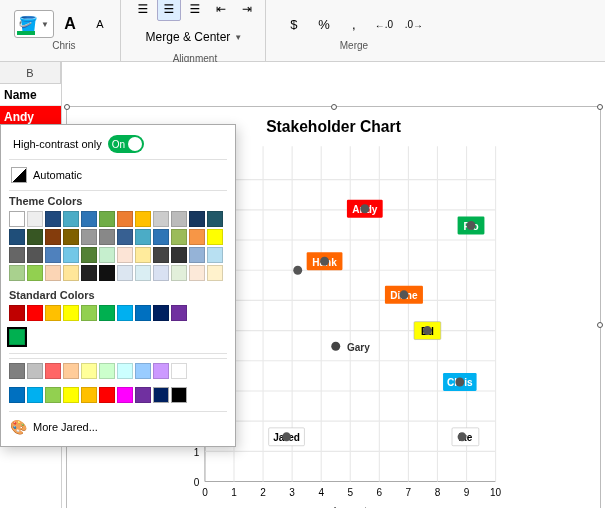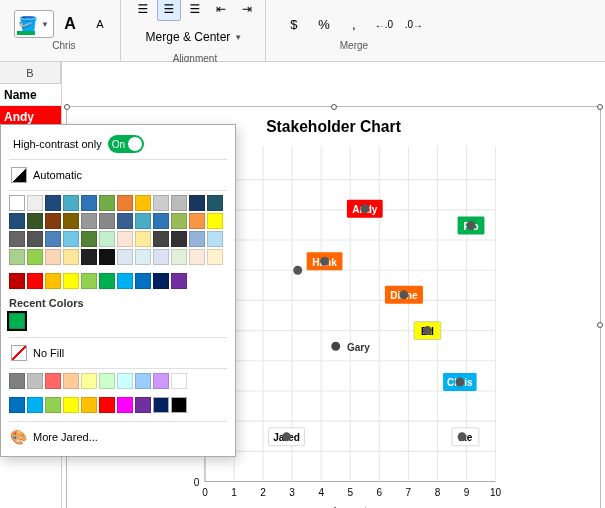--- a/index.html
+++ b/index.html
@@ -500,20 +500,21 @@
 
     <div class="cp-divider"></div>
 
     <div class="cp-no-fill">
       <div class="no-fill-icon" style="background:linear-gradient(135deg,#fff 50%,#000 50%);"></div>
       <span>Automatic</span>
     </div>
 
     <div class="cp-divider"></div>
 
+    <div class="cp-section-title">Theme Colors</div>
     <div class="cp-color-grid" id="theme-colors-grid">
     <div class="cp-color-swatch" style="background: rgb(255, 255, 255); border: 1px solid rgb(170, 170, 170);"></div>
         <div class="cp-color-swatch" style="background: rgb(238, 238, 238);"></div>
         <div class="cp-color-swatch" style="background: rgb(31, 73, 125);"></div>
         <div class="cp-color-swatch" style="background: rgb(75, 172, 198);"></div>
         <div class="cp-color-swatch" style="background: rgb(46, 117, 182);"></div>
         <div class="cp-color-swatch" style="background: rgb(112, 173, 71);"></div>
         <div class="cp-color-swatch" style="background: rgb(237, 125, 49);"></div>
         <div class="cp-color-swatch" style="background: rgb(255, 192, 0);"></div>
         <div class="cp-color-swatch" style="background: rgb(204, 204, 204);"></div>
@@ -551,44 +552,40 @@
         <div class="cp-color-swatch" style="background: rgb(34, 34, 34);"></div>
         <div class="cp-color-swatch" style="background: rgb(17, 17, 17);"></div>
         <div class="cp-color-swatch" style="background: rgb(220, 230, 241);"></div>
         <div class="cp-color-swatch" style="background: rgb(218, 238, 243);"></div>
         <div class="cp-color-swatch" style="background: rgb(217, 225, 242);"></div>
         <div class="cp-color-swatch" style="background: rgb(226, 239, 218);"></div>
         <div class="cp-color-swatch" style="background: rgb(252, 233, 217);"></div>
         <div class="cp-color-swatch" style="background: rgb(255, 242, 204);"></div>
       </div>
 
+    <div class="cp-section-title">Standard Colors</div>
     <div class="cp-color-grid" id="standard-colors-grid">
     <div class="cp-color-swatch" style="background: rgb(192, 0, 0);"></div>
         <div class="cp-color-swatch" style="background: rgb(255, 0, 0);"></div>
         <div class="cp-color-swatch" style="background: rgb(255, 192, 0);"></div>
         <div class="cp-color-swatch" style="background: rgb(255, 255, 0);"></div>
         <div class="cp-color-swatch" style="background: rgb(146, 208, 80);"></div>
         <div class="cp-color-swatch" style="background: rgb(0, 176, 80);"></div>
         <div class="cp-color-swatch" style="background: rgb(0, 176, 240);"></div>
         <div class="cp-color-swatch" style="background: rgb(0, 112, 192);"></div>
         <div class="cp-color-swatch" style="background: rgb(0, 32, 96);"></div>
         <div class="cp-color-swatch" style="background: rgb(112, 48, 160);"></div>
       </div>
 
-    <div class="cp-section-title">Recent Colors</div>
     <div class="cp-color-grid" id="recent-colors-grid">
     <div class="cp-color-swatch selected" style="background: rgb(0, 176, 80);"></div>
       </div>
 
     <div class="cp-divider"></div>
 
-    <div class="cp-no-fill">
-      <div class="no-fill-icon"></div>
-      <span>No Fill</span>
-    </div>
 
     <div class="cp-divider"></div>
 
     <div class="cp-color-grid" id="additional-colors-grid-1">
     <div class="cp-color-swatch" style="background: rgb(128, 128, 128);"></div>
         <div class="cp-color-swatch" style="background: rgb(192, 192, 192);"></div>
         <div class="cp-color-swatch" style="background: rgb(255, 102, 102);"></div>
         <div class="cp-color-swatch" style="background: rgb(255, 204, 153);"></div>
         <div class="cp-color-swatch" style="background: rgb(255, 255, 153);"></div>
         <div class="cp-color-swatch" style="background: rgb(204, 255, 204);"></div>

